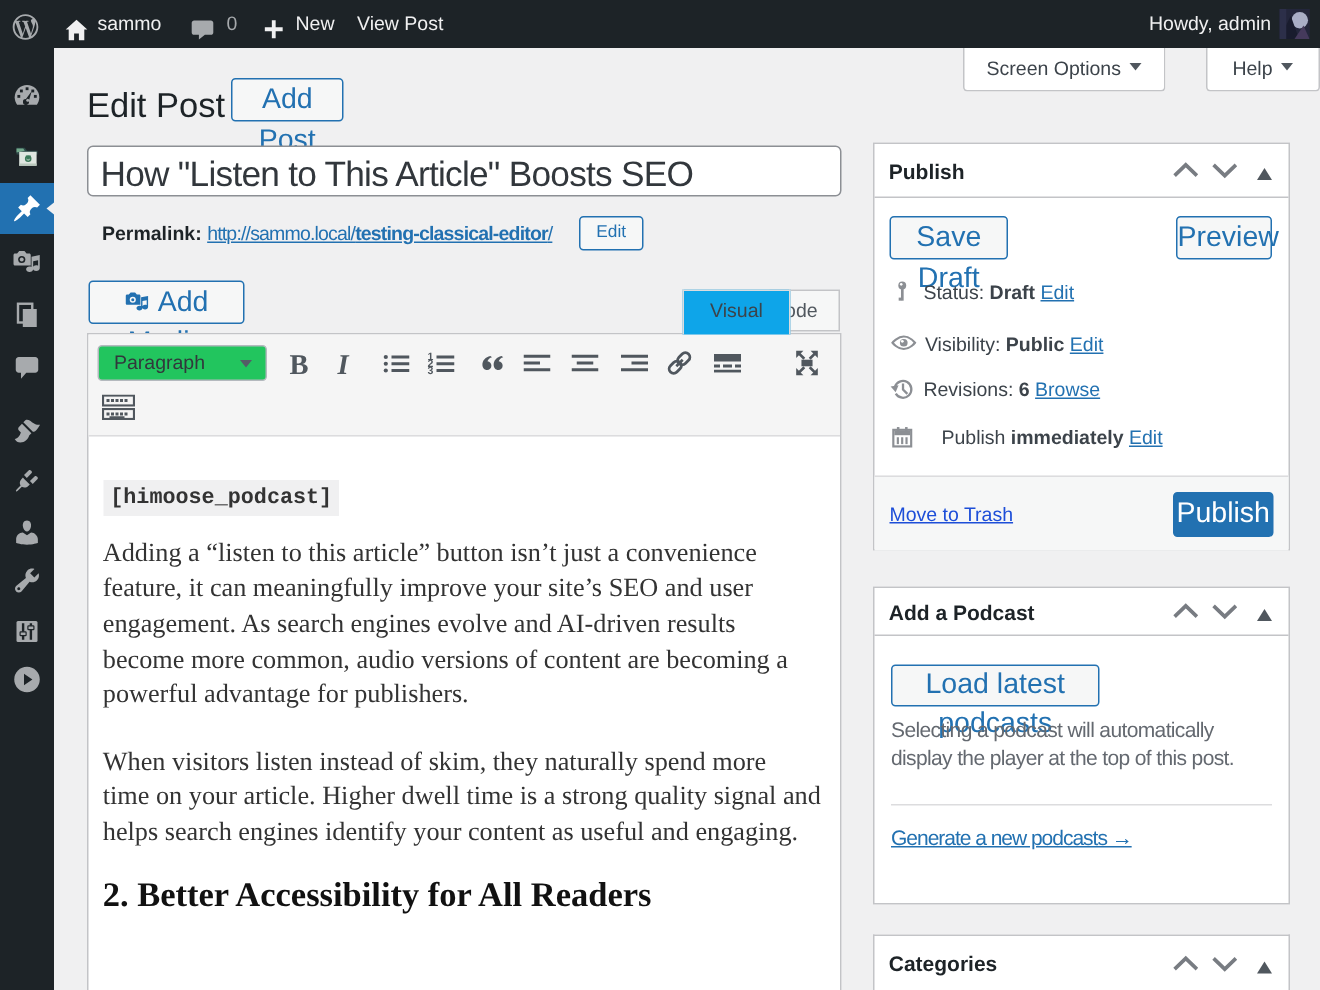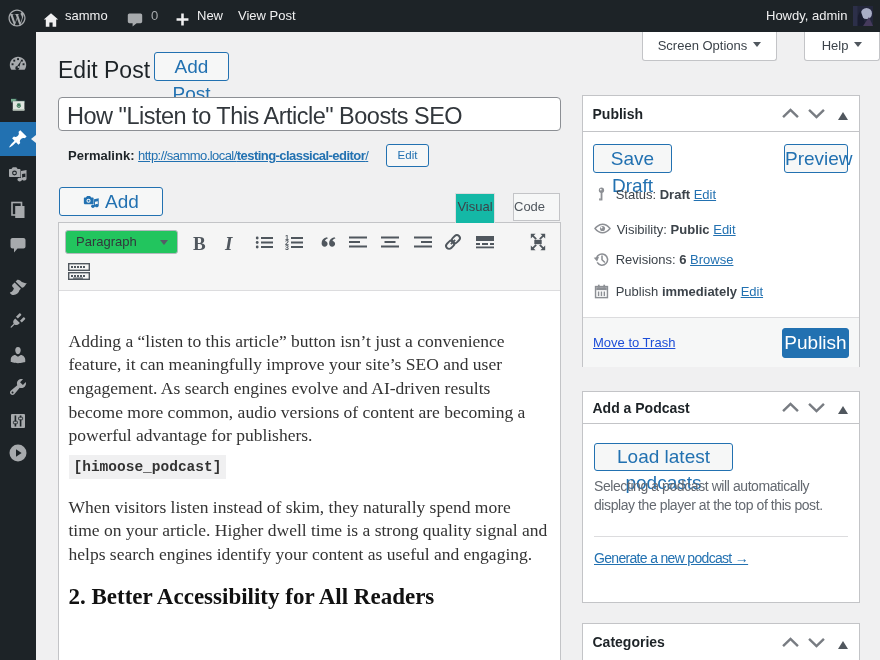--- a/index.html
+++ b/index.html
@@ -196,39 +196,39 @@
 <div class="btn" style="left:59px; top:187px; width:104px; height:29px; line-height:27px;">
   <svg width="17" height="17" viewBox="0 0 20 20" style="vertical-align:-3px; margin-right:5px;">
       <g fill="#2271b1">
         <path d="M12.5 12H2c-.55 0-1-.45-1-1V5c0-.55.45-1 1-1h1.4L4.8 2.3h3.5L9.7 4h1.8c.55 0 1 .45 1 1v7z"></path>
         <circle cx="6.5" cy="8" r="2.4" fill="#f6f7f7"></circle>
         <circle cx="6.5" cy="8" r="1.2" fill="#2271b1"></circle>
         <path d="M18.5 5l-5.5 1.1v6.9c-.35-.2-.8-.3-1.3-.3-1.3 0-2.3.8-2.3 1.85S10.4 16.4 11.7 16.4c1.3 0 2.4-.8 2.4-1.85V9.1l3.3-.65v3.75c-.35-.2-.8-.3-1.25-.3-1.3 0-2.3.8-2.3 1.85s1 1.85 2.3 1.85 2.35-.8 2.35-1.85V5z"></path>
       </g>
     </svg>Add Media</div>
 
-<div class="abs" style="left:455px; top:193px; width:40px; height:30px; background:#14b8a6; border:1px solid #dcdcde; border-bottom:none; font-size:13px; color:#3c434a; text-align:center; line-height:26px; z-index:3;">Visual</div>
+<div class="abs" style="left:455px; top:193px; width:72px; height:30px; background:#0ea5e9; border:1px solid #dcdcde; border-bottom:none; font-size:13px; color:#3c434a; text-align:center; line-height:26px; z-index:3;">Visual</div>
 <div class="abs" style="left:513px; top:193px; width:47px; height:28px; background:#f6f7f7; border:1px solid #c3c4c7; font-size:13px; color:#50575e; text-align:left; line-height:26px;">Code</div>
 
 <div id="edcontainer">
   <div id="edtoolbar"></div>
 
   <div class="abs" style="left:6px; top:7px; width:113px; height:24px; background:#22c55e; border:1px solid #b4b9be; border-radius:3px; font-size:13px; color:#32373c; line-height:22px; padding-left:10px;">Paragraph
     <span style="position:absolute; right:9px; top:9px; width:0; height:0; border:4px solid transparent; border-top:5px solid #555d66;"></span>
   </div>
 
   <div class="serif" style="position:absolute; left:9.5px; top:90px; width:490px; color:#333;">
+    <div style="margin-top:9px;"><span style="font-family:'Liberation Mono',monospace; font-weight:bold; font-size:14.5px; background:#f0f0f1; padding:4px 5px;">[himoose_podcast]</span></div>
     <div style="margin-top:16.5px; font-size:17.5px; line-height:23.7px;">
       Adding a “listen to this article” button isn’t just a convenience<br>
       feature, it can meaningfully improve your site’s SEO and user<br>
       engagement. As search engines evolve and AI-driven results<br>
       become more common, audio versions of content are becoming a<br>
       powerful advantage for publishers.
     </div>
-    <div style="margin-top:9px;"><span style="font-family:'Liberation Mono',monospace; font-weight:bold; font-size:14.5px; background:#f0f0f1; padding:4px 5px;">[himoose_podcast]</span></div>
     <div style="margin-top:20.5px; font-size:17.5px; line-height:23.7px;">
       When visitors listen instead of skim, they naturally spend more<br>
       time on your article. Higher dwell time is a strong quality signal and<br>
       helps search engines identify your content as useful and engaging.
     </div>
     <div style="margin-top:17px; font-size:23px; font-weight:bold; color:#111;">2. Better Accessibility for All Readers</div>
   </div>
 </div>
 
 <div class="postbox" style="top:95px; height:272px;">
@@ -285,21 +285,21 @@
           <rect x="5.8" y="2" width="2" height="3.4" fill="#8c8f94"></rect>
           <rect x="12.2" y="2" width="2" height="3.4" fill="#8c8f94"></rect>
           <rect x="3.8" y="5" width="12.4" height="3.4" fill="#8c8f94"></rect>
           <g fill="#8c8f94">
             <rect x="5.7" y="10" width="1.7" height="5.4"></rect>
             <rect x="9.1" y="10" width="1.7" height="5.4"></rect>
             <rect x="12.5" y="10" width="1.7" height="5.4"></rect>
           </g>
         </g>
       </svg>
-    <span style="margin-left:2px;">Publish <b>immediately</b> <a href="#" style="text-decoration:underline;">Edit</a></span>
+    <span style="margin-left:14px;">Publish <b>immediately</b> <a href="#" style="text-decoration:underline;">Edit</a></span>
   </div>
 
   <div class="abs" style="left:0; top:221px; width:276px; height:50px; background:#f6f7f7; border-top:1px solid #dcdcde;">
     <a href="#" style="position:absolute; left:10px; top:17px; font-size:13px; color:#1d4ed8; text-decoration:underline;">Move to Trash</a>
     <div class="btn btn-primary" style="left:199px; top:10px; width:67px; height:30px; line-height:28px;">Publish</div>
   </div>
 </div>
 
 <div class="postbox" style="top:391px; height:212px;">
   <div class="pbhead" style="height:32px; line-height:32px;">
@@ -310,21 +310,21 @@
         </svg>
       <svg width="17" height="13" viewBox="0 0 16 12" style="margin-left:9px;">
           <path d="M1 2.6l7 6.8 7-6.8" stroke="#787c82" stroke-width="2.3" fill="none"></path>
         </svg>
       <div class="toggle-tri"></div>
     </div>
   </div>
   <div class="btn" style="left:11px; top:51px; width:139px; height:28px; line-height:26px;">Load latest podcasts</div>
   <div class="abs" style="left:11px; top:85px; font-size:14px; line-height:19.2px; letter-spacing:-0.42px; color:#646970;">Selecting a podcast will automatically<br>display the player at the top of this post.</div>
   <div class="abs" style="left:11px; top:144px; width:254px; border-top:1px solid #dcdcde;"></div>
-  <a href="#" class="abs" style="left:11px; top:158px; font-size:14px; letter-spacing:-0.68px; text-decoration:underline;">Generate a new podcast →</a>
+  <a href="#" class="abs" style="left:11px; top:158px; font-size:14px; letter-spacing:-0.68px; text-decoration:underline;">Generate a new podcasts →</a>
 </div>
 
 <div class="postbox" style="top:623px; height:37px; border-bottom:none;">
   <div class="pbhead" style="height:36px; line-height:36px; border-bottom:none;">
     <h2 style="display:inline;">Categories</h2>
     <div class="handles">
       <svg width="17" height="13" viewBox="0 0 16 12">
           <path d="M1 9.4l7-6.8 7 6.8" stroke="#787c82" stroke-width="2.3" fill="none"></path>
         </svg>
       <svg width="17" height="13" viewBox="0 0 16 12" style="margin-left:9px;">

